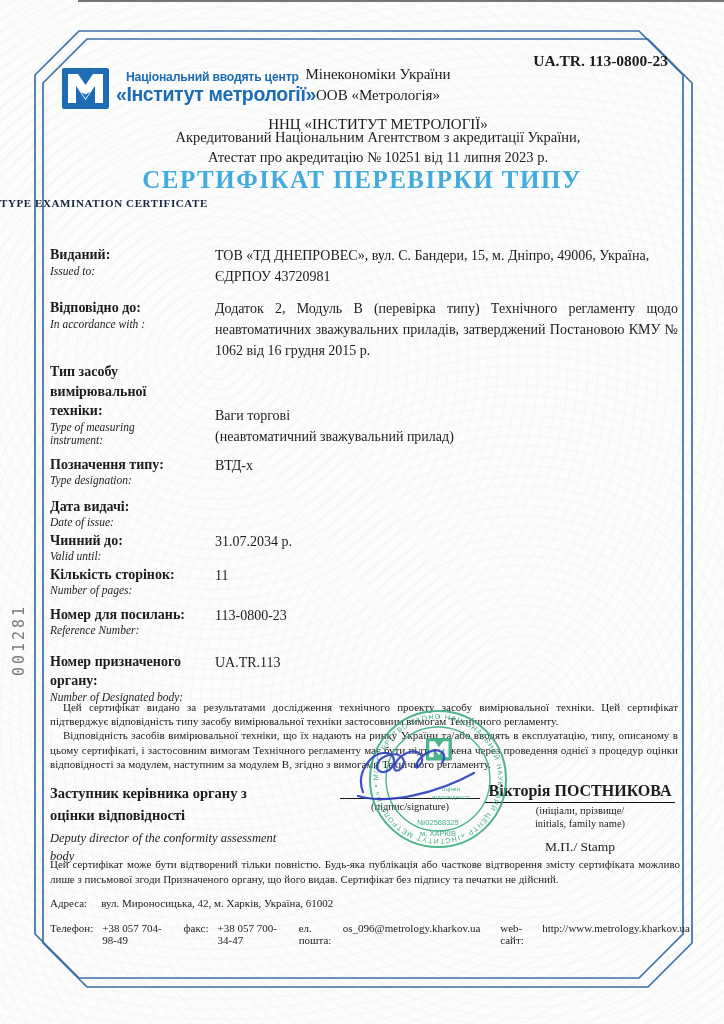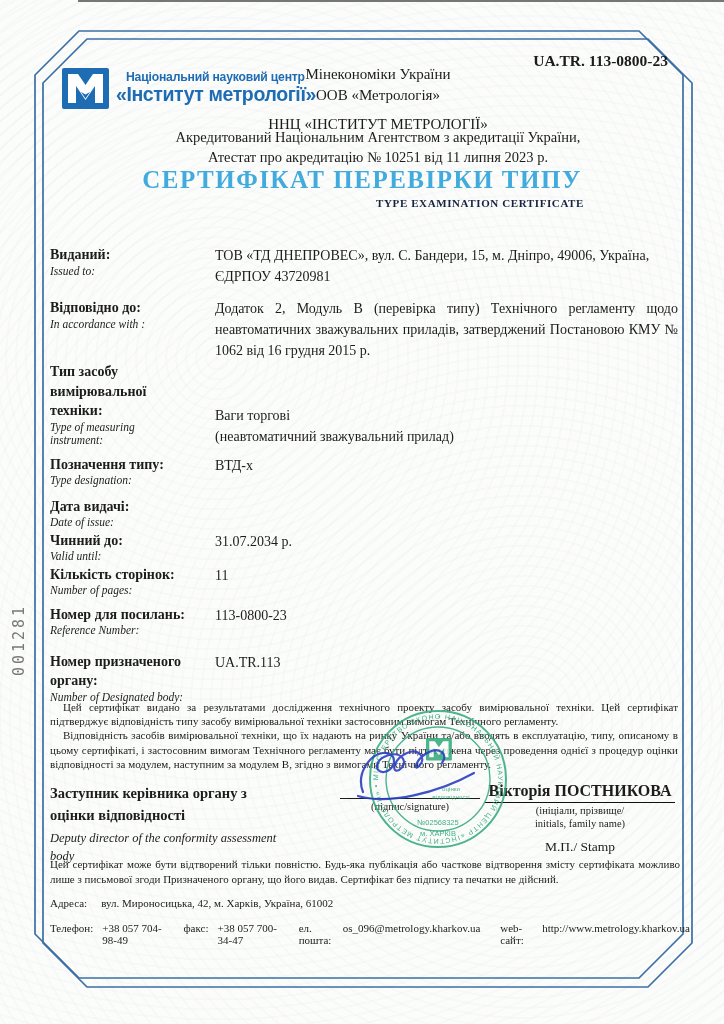--- a/index.html
+++ b/index.html
@@ -27,21 +27,21 @@
   .logo-wrap{position:absolute;left:62px;top:68px;display:flex;gap:7px;align-items:flex-start;}
   .logo-text{font-family:"Liberation Sans", sans-serif;color:#1e6cb3;line-height:1;}
   .logo-text .l1{font-size:12.2px;font-weight:bold;margin:3px 0 2px 10px;letter-spacing:-0.2px;}
   .logo-text .l2{font-size:19.5px;font-weight:bold;letter-spacing:-0.4px;}
   .hc{left:0;width:724px;text-align:center;font-size:15px;padding-left:16px;}
   .h-min{top:66px;} .h-oov{top:87px;} .h-nnc{top:116px;}
   .h-acc1{top:129px;font-size:14.5px;} .h-acc2{top:149px;font-size:14.5px;}
   .top-num{position:absolute;right:56px;top:52px;font-size:15.5px;font-weight:bold;}
   .title{position:absolute;left:0;top:166px;width:724px;text-align:center;
     font-size:25px;font-weight:bold;color:#42abdd;letter-spacing:1.5px;}
-  .subtitle{position:absolute;left:0;top:197px;width:584px;text-align:right;
+  .subtitle{position:absolute;left:0;top:197px;width:584px;text-align:left;
     font-size:11px;font-weight:bold;color:#16233f;letter-spacing:0.6px;}
   
   .fields{position:absolute;left:50px;top:245px;width:628px;}
   .field-row{display:flex;}
   .flabel{width:165px;flex:none;}
   .luk{font-weight:bold;font-size:14px;line-height:19.5px;white-space:pre-line;}
   .len{font-style:italic;font-size:11.5px;line-height:13.5px;white-space:pre-line;}
   .fvalue{flex:1;font-size:14px;line-height:21px;white-space:pre-line;}
   .r1{margin-bottom:11px;} .r2{margin-bottom:1px;} .r3{margin-bottom:7px;}
   .r4{margin-bottom:9px;} .r5{margin-bottom:1px;} .r6{margin-bottom:1px;}
@@ -85,21 +85,21 @@
 
 <div class="serial">001281</div>
 
 <div class="logo-wrap">
   <svg width="47" height="41" viewBox="0 0 47 41">
     <rect x="0" y="0" width="47" height="41" rx="2" fill="#1e6cb3"></rect>
     <path d="M6 35 V6 h10 l7.5 11 7.5-11 h10 v29 h-8 V18 l-9.5 14 -9.5-14 v17 z" fill="#ffffff"></path>
     <path d="M19 24 l4.5 6.5 4.5-6.5 -4.5 2.5 z" fill="#1e6cb3"></path>
   </svg>
   <div class="logo-text">
-    <div class="l1">Національний науковий центр</div>
+    <div class="l1">Національний вводять центр</div>
     <div class="l2">«Інститут метрології»</div>
   </div>
 </div>
 
 <div class="abs hc h-min">Мінекономіки України</div>
 <div class="abs hc h-oov">ООВ «Метрологія»</div>
 <div class="abs hc h-nnc">ННЦ «ІНСТИТУТ МЕТРОЛОГІЇ»</div>
 <div class="abs hc h-acc1">Акредитований Національним Агентством з акредитації України,</div>
 <div class="abs hc h-acc2">Атестат про акредитацію № 10251 від 11 липня 2023 р.</div>
 <div class="top-num">UA.TR. 113-0800-23</div>

